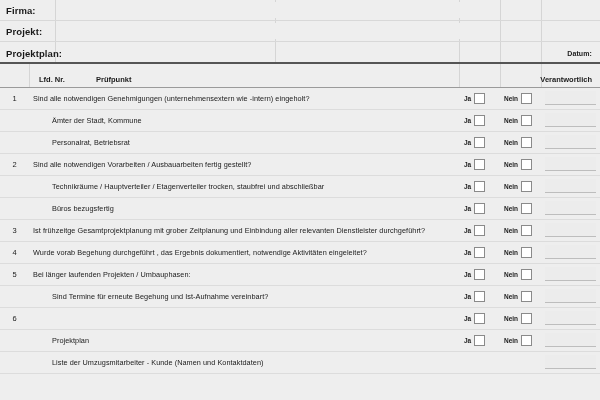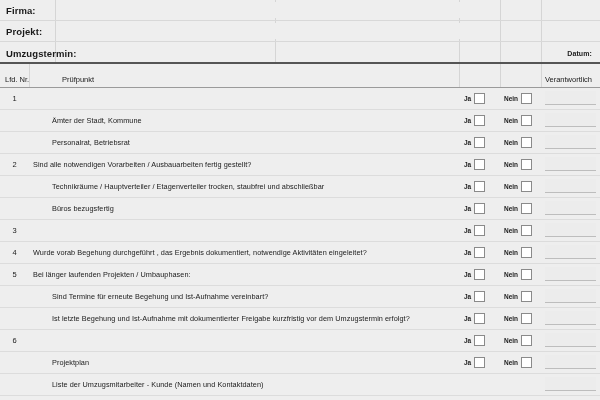--- a/index.html
+++ b/index.html
@@ -78,22 +78,23 @@
     position: relative;
     height: 24px;
     background: #eeeeee;
     border-bottom: 1px solid #9a9a9a;
     box-sizing: border-box;
   }
   .colhdr .ch {
     position: absolute;
     bottom: 3px;
     font-size: 7.5px;
-    font-weight: normal;
+    font-weight: bold;
     white-space: nowrap;
+    margin-left: 34px;
   }
   .ch-lfd   { left: 5px; }
   .ch-pruef { left: 25px; padding-left: 37px; }
   .ch-ver   { right: 8px; }
 
   
   .rows {
     position: relative;
   }
   .row {
@@ -189,21 +190,21 @@
       <span class="hdr-label">Firma:</span>
       <span class="hdr-field f1"></span>
     </div>
 
     <div class="hdr-row">
       <span class="hdr-label">Projekt:</span>
       <span class="hdr-field f1"></span>
     </div>
 
     <div class="hdr-row">
-      <span class="hdr-label">Umzugstermin:</span>
+      <span class="hdr-label">Projektplan:</span>
       <span class="hdr-label mid">Gesamtverantwortlich:</span>
       <span class="hdr-label right">Datum:</span>
     </div>
   </div>
 
   <div class="colhdr">
     <div class="vrule" style="left:29px;"></div>
     <div class="vrule" style="left:459px;"></div>
     <div class="vrule" style="left:500px;"></div>
     <div class="vrule" style="left:541px;"></div>
@@ -212,20 +213,21 @@
     <span class="ch ch-ver">Verantwortlich</span>
   </div>
 
   <div class="rows" id="rows-container">
     <div class="colsep" style="left:29px;"></div>
     <div class="colsep" style="left:459px;"></div>
     <div class="colsep" style="left:500px;"></div>
     <div class="colsep" style="left:541px;"></div>
   <div class="row">
         <div class="cell-num">1</div>
+        <div class="cell-txt">Sind alle notwendigen Genehmigungen (unternehmensextern wie -intern) eingeholt?</div>
         <div class="jn ja">
           <span class="jn-label">Ja</span>
           <span class="cb"></span>
         </div>
         <div class="jn nein">
           <span class="jn-label">Nein</span>
           <span class="cb"></span>
         </div>
         <div class="resp-field"></div>
       </div>
@@ -289,20 +291,21 @@
           <span class="cb"></span>
         </div>
         <div class="jn nein">
           <span class="jn-label">Nein</span>
           <span class="cb"></span>
         </div>
         <div class="resp-field"></div>
       </div>
       <div class="row">
         <div class="cell-num">3</div>
+        <div class="cell-txt">Ist frühzeitge Gesamtprojektplanung mit grober Zeitplanung und Einbindung aller relevanten Dienstleister durchgeführt?</div>
         <div class="jn ja">
           <span class="jn-label">Ja</span>
           <span class="cb"></span>
         </div>
         <div class="jn nein">
           <span class="jn-label">Nein</span>
           <span class="cb"></span>
         </div>
         <div class="resp-field"></div>
       </div>
@@ -328,33 +331,20 @@
         </div>
         <div class="jn nein">
           <span class="jn-label">Nein</span>
           <span class="cb"></span>
         </div>
         <div class="resp-field"></div>
       </div>
       <div class="row sub">
         <div class="cell-num"></div>
         <div class="cell-txt indent">Sind Termine für erneute Begehung und Ist-Aufnahme vereinbart?</div>
-        <div class="jn ja">
-          <span class="jn-label">Ja</span>
-          <span class="cb"></span>
-        </div>
-        <div class="jn nein">
-          <span class="jn-label">Nein</span>
-          <span class="cb"></span>
-        </div>
-        <div class="resp-field"></div>
-      </div>
-      <div class="row sub">
-        <div class="cell-num"></div>
-        <div class="cell-txt indent">Ist letzte Begehung und Ist-Aufnahme mit dokumentierter Freigabe kurzfristig vor dem Umzugstermin erfolgt?</div>
         <div class="jn ja">
           <span class="jn-label">Ja</span>
           <span class="cb"></span>
         </div>
         <div class="jn nein">
           <span class="jn-label">Nein</span>
           <span class="cb"></span>
         </div>
         <div class="resp-field"></div>
       </div>

